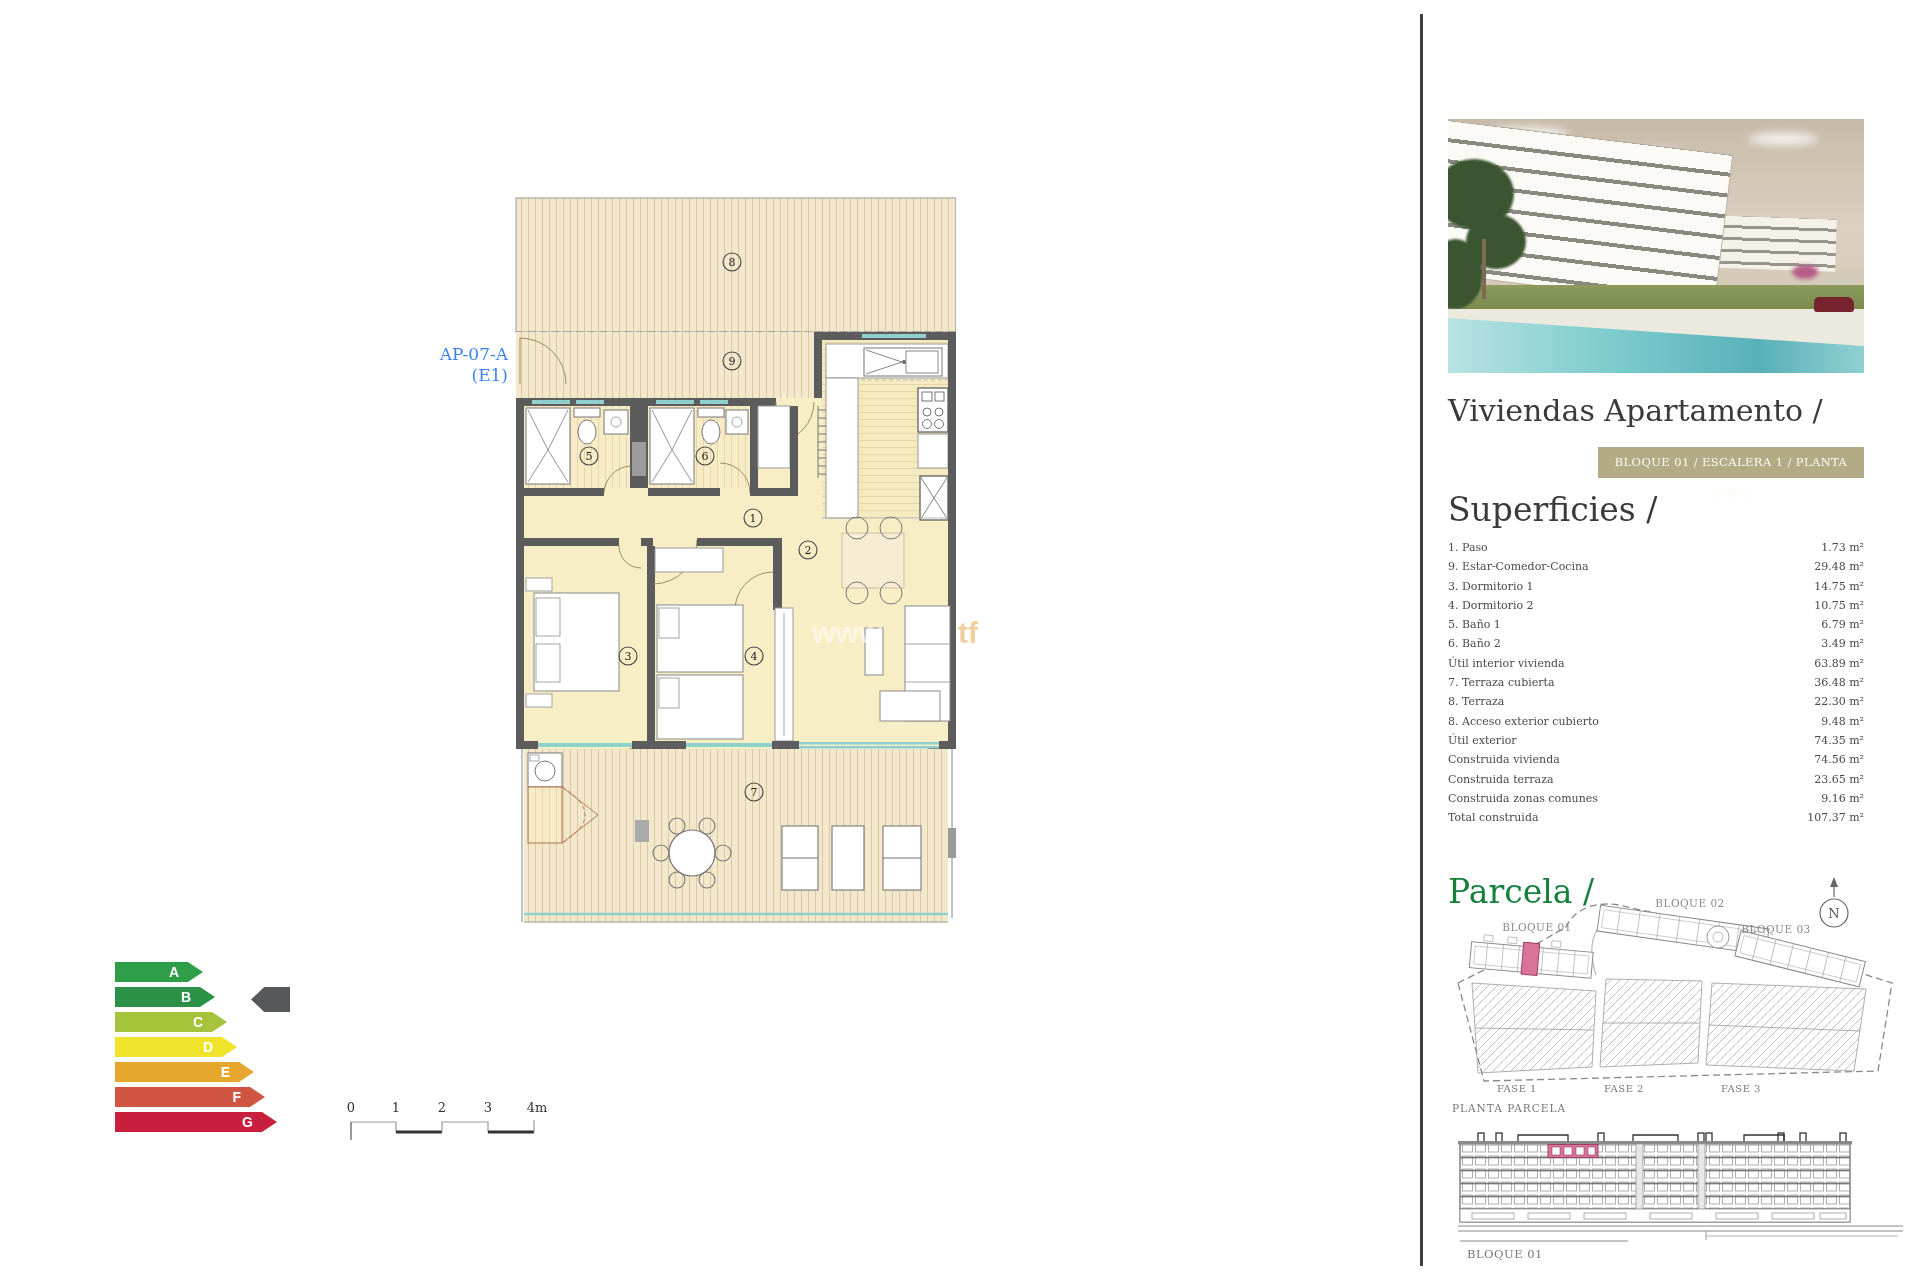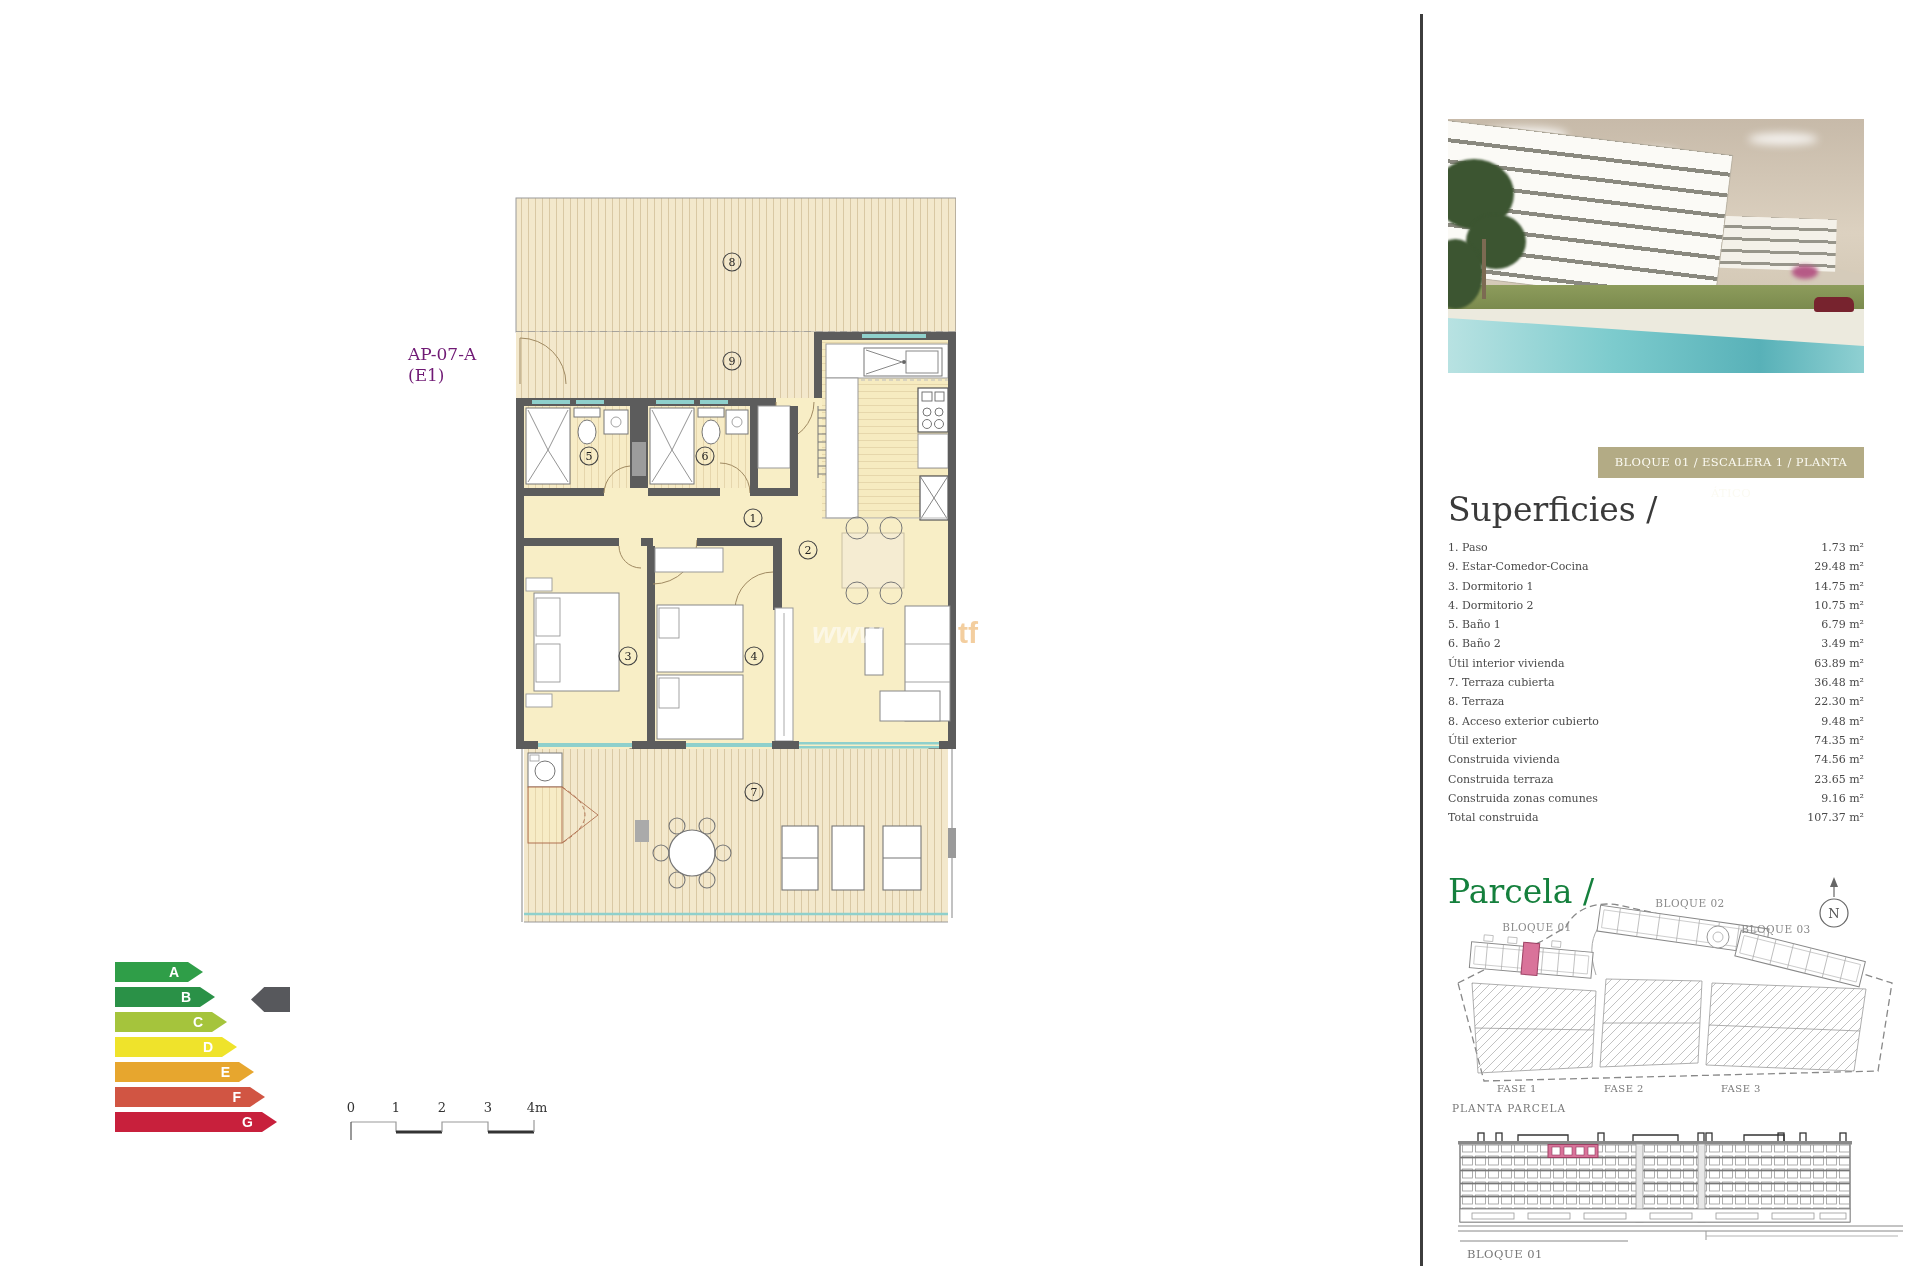--- a/index.html
+++ b/index.html
@@ -3,26 +3,26 @@
 <meta charset="utf-8">
 <style>
   html,body{margin:0;padding:0;background:#ffffff;}
   #page{position:relative;width:1920px;height:1280px;background:#fff;overflow:hidden;
         font-family:"DejaVu Serif", serif;color:#3f3f3f;}
   .abs{position:absolute;}
   svg text{font-family:"DejaVu Serif", serif;}
 
   
   #plan-wrap{left:514px;top:188px;width:442px;height:744px;}
-  #unit-label{left:408px;top:344px;width:100px;font-size:17px;line-height:21px;color:#701a75;}
+  #unit-label{left:408px;top:344px;width:100px;text-align:right;font-size:17px;line-height:21px;color:#3b82f6;}
 
   
   #watermark{left:812px;top:616px;width:230px;height:44px;font-family:"Liberation Sans",sans-serif;
              font-weight:bold;font-size:30px;}
-  #watermark .w1{color:rgba(255,255,255,.55);font-style:italic;}
+  #watermark .w1{color:rgba(255,255,255,.55);}
   #watermark .w2{color:rgba(233,166,80,.55);margin-left:76px;}
 
   
   #energy{left:115px;top:962px;width:220px;height:180px;}
   .erow{height:20px;margin-bottom:5px;position:relative;}
   .ebar{height:20px;position:relative;
         clip-path:polygon(0 0, calc(100% - 15px) 0, 100% 50%, calc(100% - 15px) 100%, 0 100%);}
   .ebar span{position:absolute;right:24px;top:2px;color:#fff;font-family:"Liberation Sans",sans-serif;
              font-weight:bold;font-size:14px;line-height:16px;}
   #eind{position:absolute;left:136px;top:25px;width:39px;height:25px;
@@ -365,20 +365,21 @@
     <div class="palm" style="left:-14px;top:40px;width:80px;height:70px;"></div>
     <div class="palm" style="left:18px;top:95px;width:60px;height:55px;"></div>
     <div class="palm" style="left:-20px;top:120px;width:55px;height:70px;"></div>
     <div class="trunk" style="left:34px;top:120px;height:60px;"></div>
     <div id="ph-flower"></div>
     <div id="ph-deck"></div>
     <div id="ph-pool"></div>
     <div id="ph-car"></div>
   </div>
 
+  <div class="abs" id="title">Viviendas Apartamento /</div>
   <div class="abs" id="banner" style="background: rgb(179, 171, 133);">BLOQUE 01 / ESCALERA 1 / PLANTA ÁTICO</div>
 
   <div class="abs" id="sup-head">Superficies /</div>
   <div class="abs" id="sup-table">
     <div class="srow">
         <span>1. Paso</span>
         <span>1.73 m²</span>
       </div>
     <div class="srow">
         <span>9. Estar-Comedor-Cocina</span>

